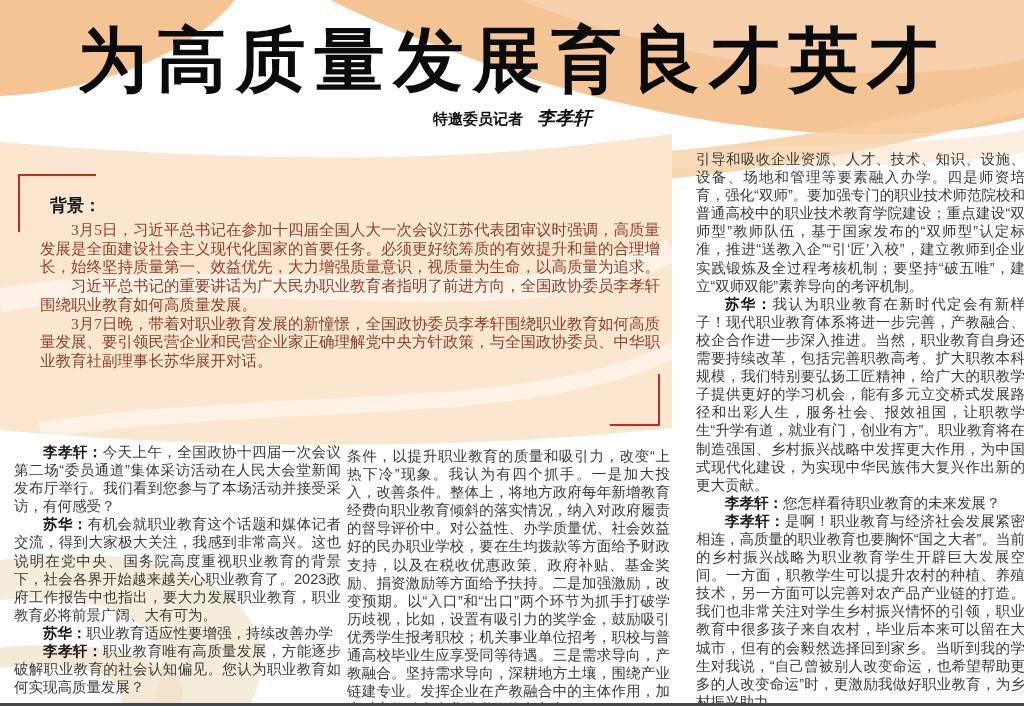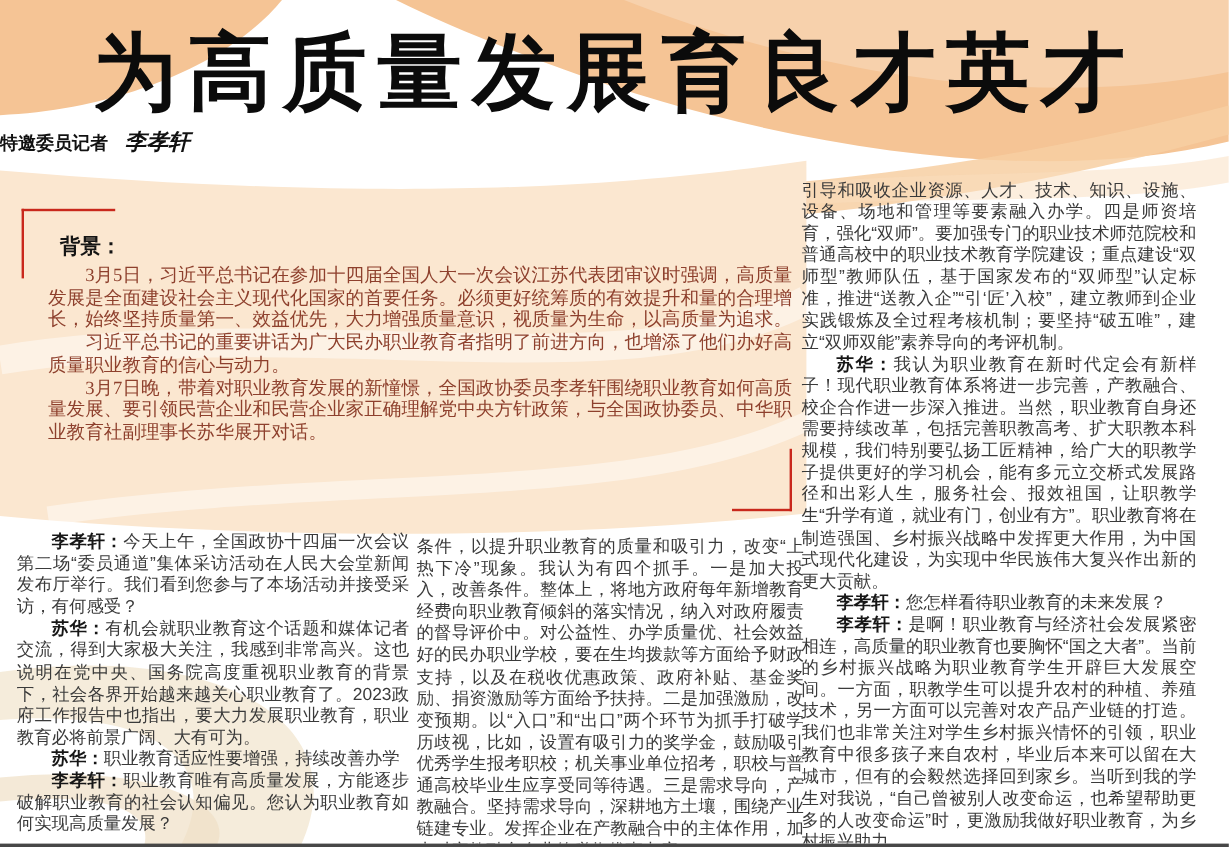--- a/index.html
+++ b/index.html
@@ -11,21 +11,21 @@
   .deco{position:absolute;inset:0;z-index:0;}
   .layer{position:absolute;z-index:1;}
 
   
   .headline{
     top:14px;left:0;width:1024px;text-align:center;
     font-size:70px;font-weight:900;letter-spacing:9px;
     color:#0b0b0b;white-space:nowrap;
   }
   .byline{
-    top:106px;left:0;width:1024px;
+    top:106px;left:0;width:1024px;text-align:center;
     font-size:15px;font-weight:bold;color:#111;
   }
   .byline .byline-name{
     font-family:"Liberation Serif","DejaVu Serif",serif;
     font-style:italic;font-size:18px;font-weight:bold;margin-left:14px;
   }
 
   
   .bracket-tl{
     left:18px;top:174px;width:76px;height:56px;
@@ -54,21 +54,21 @@
   
   .col{
     font-size:14.5px;line-height:18.1px;color:#3a3a3a;
     text-align:justify;overflow:hidden;
   }
   .col p{margin:0;text-indent:2em;}
   .col p.cont{text-indent:0;}
   .col .spk{font-weight:bold;color:#161616;}
   .col-1{left:14px;top:443px;width:327px;height:256px;}
   .col-2{left:347px;top:447px;width:323px;height:256px;}
-  .col-3{left:668px;top:150px;width:329px;height:553px;}
+  .col-3{left:696px;top:150px;width:329px;height:553px;}
 
   .bottom-rule{left:0;bottom:0;width:1024px;height:3px;background:#474747;}
 </style>
 </head>
 <body>
 
 <svg class="deco" width="1024" height="706" viewBox="0 0 1024 706" xmlns="http://www.w3.org/2000/svg">
   <path d="M330,0 H1024 V118 C860,158 640,120 470,58 C420,40 370,20 330,0 Z" fill="#f5c495"></path>
   <path d="M0,0 H235 C190,55 95,92 0,96 Z" fill="#f5c495"></path>
   <path d="M520,0 H1024 V60 C850,95 660,55 520,0 Z" fill="#ffffff" opacity="0.22"></path>
@@ -91,21 +91,21 @@
 <div class="layer bracket-br"></div>
 
 <div class="layer bg-head">
   <span class="sq sq1"></span>
   <span class="sq sq2"></span>
   <span class="bg-title">背景：</span>
 </div>
 
 <div class="layer bg-body">
   <p>3月5日，习近平总书记在参加十四届全国人大一次会议江苏代表团审议时强调，高质量发展是全面建设社会主义现代化国家的首要任务。必须更好统筹质的有效提升和量的合理增长，始终坚持质量第一、效益优先，大力增强质量意识，视质量为生命，以高质量为追求。</p>
-  <p>习近平总书记的重要讲话为广大民办职业教育者指明了前进方向，也增添了他们办好高质量职业教育的信心与动力。</p>
+  <p>习近平总书记的重要讲话为广大民办职业教育者指明了前进方向，全国政协委员李孝轩围绕职业教育如何高质量发展。</p>
   <p>3月7日晚，带着对职业教育发展的新憧憬，全国政协委员李孝轩围绕职业教育如何高质量发展、要引领民营企业和民营企业家正确理解党中央方针政策，与全国政协委员、中华职业教育社副理事长苏华展开对话。</p>
 </div>
 
 <div class="layer col col-1">
     <p><span class="spk">李孝轩：</span>今天上午，全国政协十四届一次会议第二场“委员通道”集体采访活动在人民大会堂新闻发布厅举行。我们看到您参与了本场活动并接受采访，有何感受？</p>
     <p><span class="spk">苏华：</span>有机会就职业教育这个话题和媒体记者交流，得到大家极大关注，我感到非常高兴。这也说明在党中央、国务院高度重视职业教育的背景下，社会各界开始越来越关心职业教育了。2023政府工作报告中也指出，要大力发展职业教育，职业教育必将前景广阔、大有可为。</p>
     <p><span class="spk">苏华：</span>职业教育适应性要增强，持续改善办学</p>
     <p><span class="spk">李孝轩：</span>职业教育唯有高质量发展，方能逐步破解职业教育的社会认知偏见。您认为职业教育如何实现高质量发展？</p>
   </div>
 <div class="layer col col-2">

